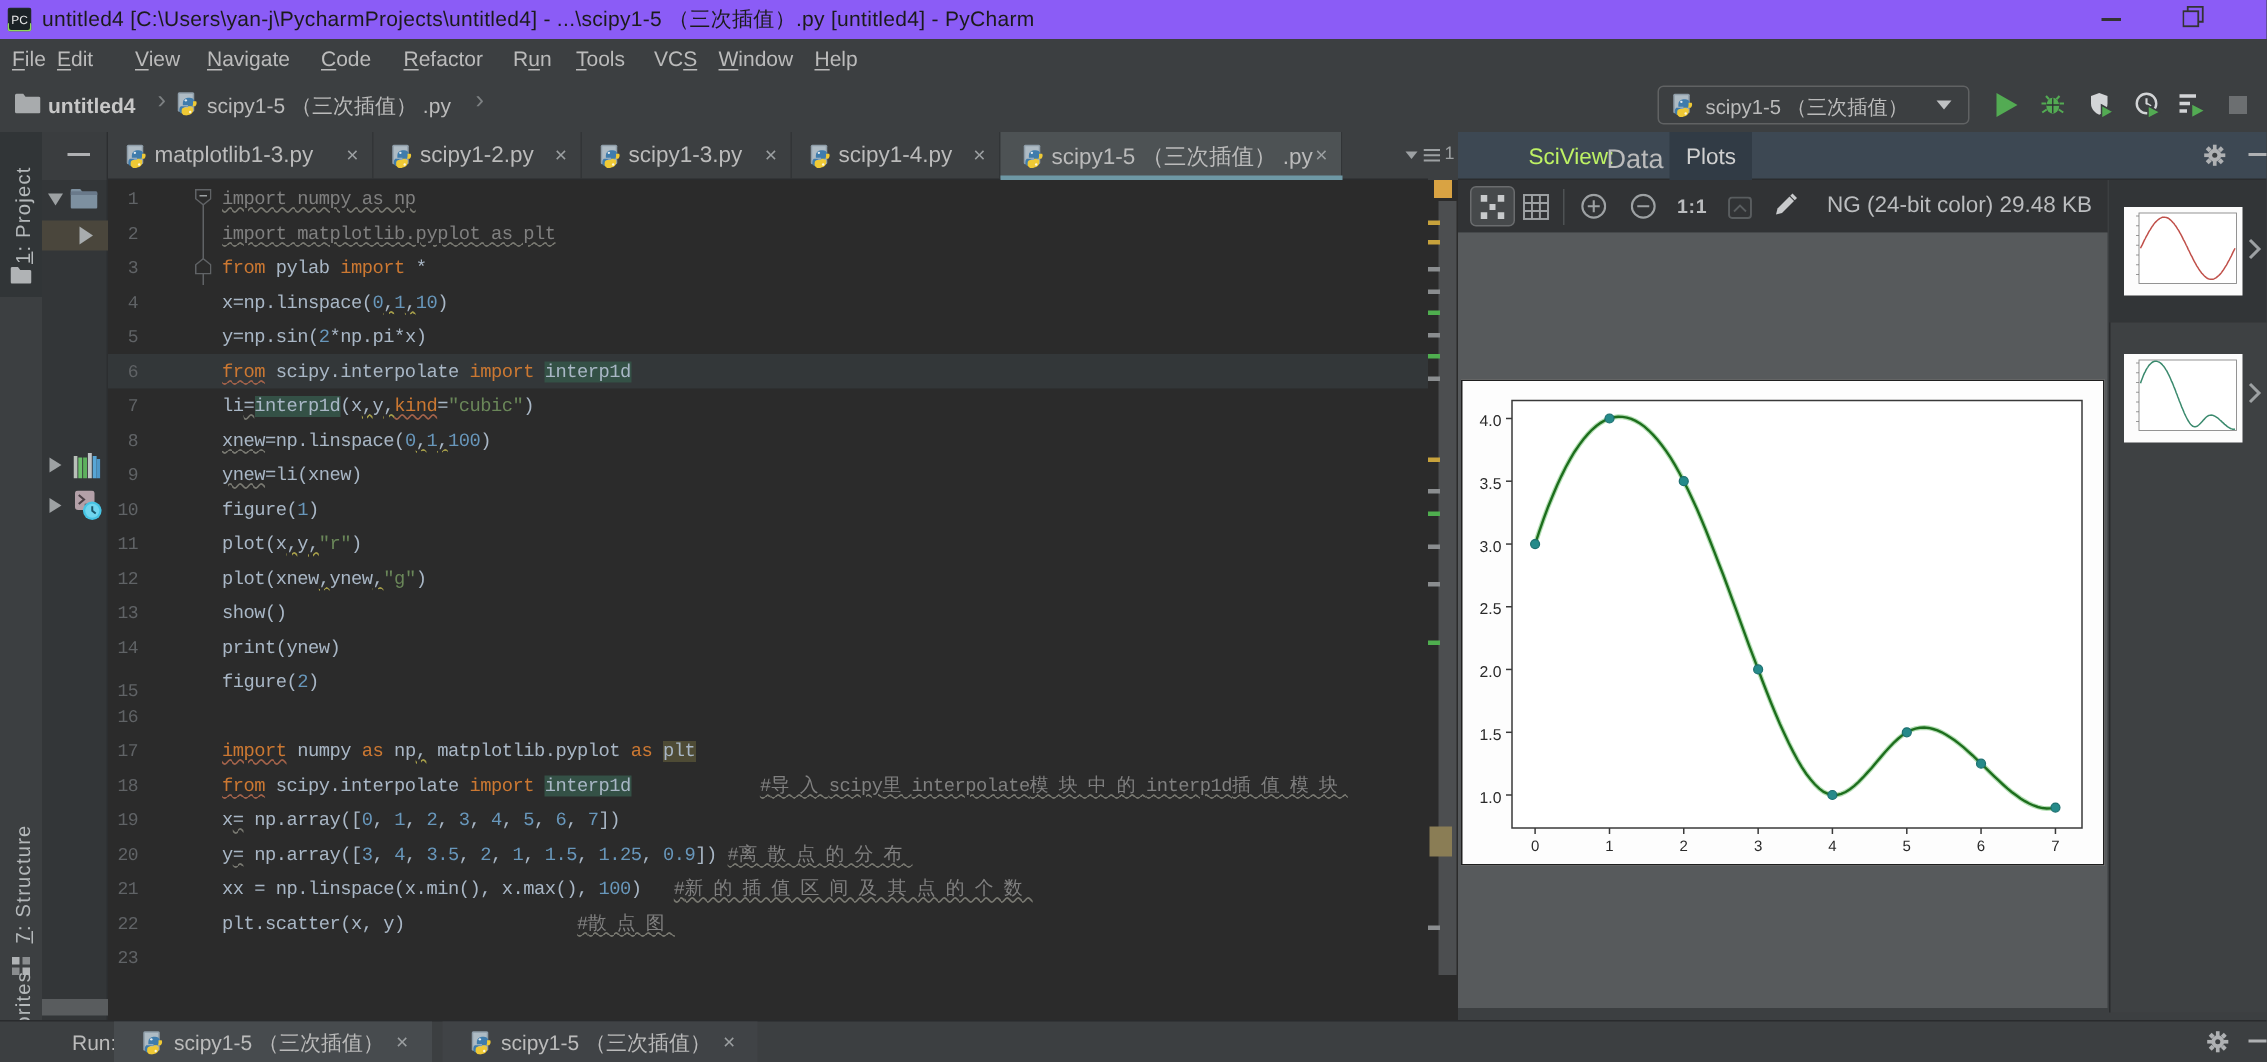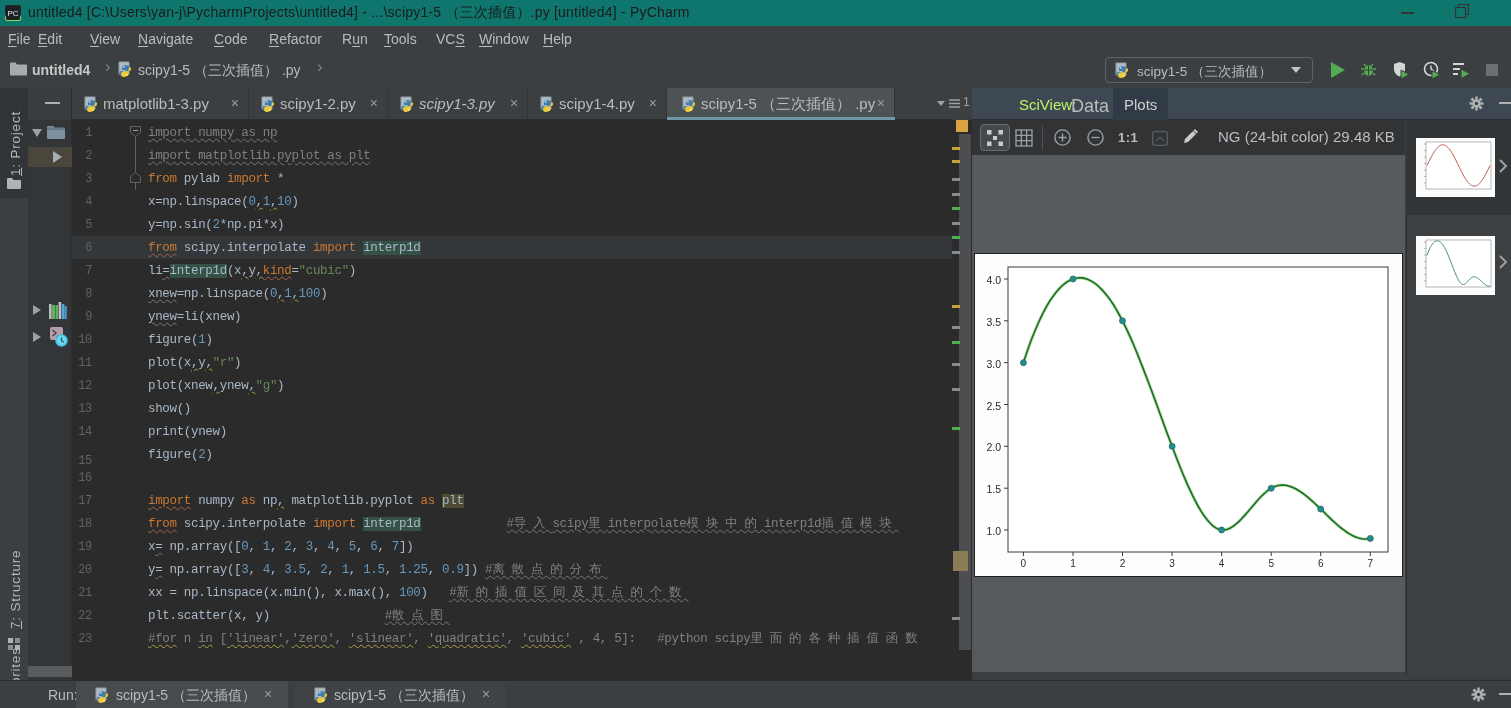--- a/index.html
+++ b/index.html
@@ -1,16 +1,16 @@
 <!DOCTYPE html>
 <html><head><meta charset="utf-8"><style>
 *{margin:0;padding:0;box-sizing:border-box}
 html,body{width:1511px;height:708px;overflow:hidden;background:#3c3f41;font-family:"Liberation Sans",sans-serif}
 .abs{position:absolute}
-#titlebar{position:absolute;left:0;top:0;width:1511px;height:26px;background:#0f766e;color:#1b1b1b}
+#titlebar{position:absolute;left:0;top:0;width:1511px;height:26px;background:#8b5cf6;color:#1b1b1b}
 #titlebar .t{position:absolute;left:28px;top:4px;font-size:14px;letter-spacing:.2px}
 #menubar{position:absolute;left:0;top:26px;width:1511px;height:26px;background:#3c3f41;color:#bbbbbb;font-size:14px}
 #menubar span{position:absolute;top:5px}
 #menubar u{text-decoration-thickness:1px;text-underline-offset:2px}
 #toolbar{position:absolute;left:0;top:52px;width:1511px;height:36px;background:#3c3f41;color:#bbbbbb;font-size:14px}
 #stripeL{position:absolute;left:0;top:88px;width:28px;height:592px;background:#3c3f41}
 .vlab{position:absolute;color:#b4b8ba;font-size:13.5px;letter-spacing:0.8px;white-space:nowrap;transform:rotate(-90deg);transform-origin:0 0}
 #projpanel{position:absolute;left:28px;top:88px;width:44px;height:592px;background:#333638;border-right:1px solid #2c2e30}
 #tabbar{position:absolute;left:72px;top:88px;width:880px;height:32px;background:#3c3f41;border-bottom:1px solid #2a2c2e}
 .tab{position:absolute;top:0;height:31px;border-right:1px solid #323537;color:#bbbbbb;font-size:15px}
@@ -167,21 +167,21 @@
         <rect x="1.5" y="0.5" width="11" height="13" rx="1" fill="#8e9da8"></rect>
         <rect x="2.5" y="1.5" width="9" height="11" fill="#aebbc4"></rect>
         <path d="M8.2 4.2 a3.4 3.4 0 0 0 -3.3 3.3 v1.6 h3.4 v0.8 h-4.8 a3.2 3.2 0 0 0 0 4.6 h1.5 v-1.9 a2.4 2.4 0 0 1 2.4-2.4 h3 a2.2 2.2 0 0 0 2.2-2.2 v-1.5 a3.4 3.4 0 0 0 -3.3-2.3 z" fill="#3f7cac"></path>
         <circle cx="6.9" cy="5.9" r="0.8" fill="#dfe9ef"></circle>
         <path d="M8.5 15.6 a3.4 3.4 0 0 0 3.3-3.3 v-1.6 h-3.4 v-0.8 h4.8 a3.2 3.2 0 0 0 0.6-3.4 h-2.1 v1.7 a2.4 2.4 0 0 1 -2.4 2.4 h-3 a2.2 2.2 0 0 0 -2.2 2.2 v1.5 a3.4 3.4 0 0 0 3.3 1.9 z" fill="#efc935"></path>
         <circle cx="9.8" cy="13.7" r="0.8" fill="#fdf6dc"></circle>
       </svg>
 <span class="lb" style="left:31px">scipy1-2.py</span>
 <span class="tabx" style="right:9px">×</span>
 </div>
-<div class="tab" style="left:316px;width:140px;font-style:italic;">
+<div class="tab" style="left:316px;width:140px;">
 <svg class="abs ti" style="left:11px;top:8px" width="16" height="16" viewBox="0 0 16 16">
         <rect x="1.5" y="0.5" width="11" height="13" rx="1" fill="#8e9da8"></rect>
         <rect x="2.5" y="1.5" width="9" height="11" fill="#aebbc4"></rect>
         <path d="M8.2 4.2 a3.4 3.4 0 0 0 -3.3 3.3 v1.6 h3.4 v0.8 h-4.8 a3.2 3.2 0 0 0 0 4.6 h1.5 v-1.9 a2.4 2.4 0 0 1 2.4-2.4 h3 a2.2 2.2 0 0 0 2.2-2.2 v-1.5 a3.4 3.4 0 0 0 -3.3-2.3 z" fill="#3f7cac"></path>
         <circle cx="6.9" cy="5.9" r="0.8" fill="#dfe9ef"></circle>
         <path d="M8.5 15.6 a3.4 3.4 0 0 0 3.3-3.3 v-1.6 h-3.4 v-0.8 h4.8 a3.2 3.2 0 0 0 0.6-3.4 h-2.1 v1.7 a2.4 2.4 0 0 1 -2.4 2.4 h-3 a2.2 2.2 0 0 0 -2.2 2.2 v1.5 a3.4 3.4 0 0 0 3.3 1.9 z" fill="#efc935"></path>
         <circle cx="9.8" cy="13.7" r="0.8" fill="#fdf6dc"></circle>
       </svg>
 <span class="lb" style="left:31px">scipy1-3.py</span>
 <span class="tabx" style="right:9px">×</span>
@@ -266,21 +266,20 @@
 <div class="cl" style="top:392.5px"><span class="kw wor">from</span> scipy.interpolate <span class="kw">import</span> <span class="hlg">interp1d</span>            <span class="cm wgr">#<span class="cj">导入</span>scipy<span class="cj">里</span>interpolate<span class="cj">模块中的</span>interp1d<span class="cj">插值模块</span></span></div>
 <div class="ln" style="top:415.5px">19</div>
 <div class="cl" style="top:415.5px">x<span class="wgr">=</span> np.array([<span class="nm">0</span>, <span class="nm">1</span>, <span class="nm">2</span>, <span class="nm">3</span>, <span class="nm">4</span>, <span class="nm">5</span>, <span class="nm">6</span>, <span class="nm">7</span>])</div>
 <div class="ln" style="top:438.5px">20</div>
 <div class="cl" style="top:438.5px">y<span class="wgr">=</span> np.array([<span class="nm">3</span>, <span class="nm">4</span>, <span class="nm">3.5</span>, <span class="nm">2</span>, <span class="nm">1</span>, <span class="nm">1.5</span>, <span class="nm">1.25</span>, <span class="nm">0.9</span>]) <span class="cm wgr">#<span class="cj">离散点的分布</span></span></div>
 <div class="ln" style="top:461.5px">21</div>
 <div class="cl" style="top:461.5px">xx = np.linspace(x.min(), x.max(), <span class="nm">100</span>)   <span class="cm wgr">#<span class="cj">新的插值区间及其点的个数</span></span></div>
 <div class="ln" style="top:484.5px">22</div>
 <div class="cl" style="top:484.5px">plt.scatter(x, y)                <span class="cm wgr">#<span class="cj">散点图</span></span></div>
 <div class="ln" style="top:507.5px">23</div>
-<div class="cl" style="top:507.5px"><span class="cm"><span class="wyl">#for</span> n <span class="wyl">in</span> [<span class="wyl">'linear'</span>,<span class="wyl">'zero'</span>, <span class="wyl">'slinear'</span>, <span class="wyl">'quadratic'</span>, <span class="wyl">'cubic'</span> , 4, 5]:   #python scipy<span class="cj">里面的各种插值函数</span></span></div>
 </div>
 <div class="abs" style="left:952px;top:120px;width:20px;height:560px;background:#2b2b2b"></div>
 <div class="abs" style="left:959px;top:134px;width:12px;height:516px;background:#585b5d;opacity:.75"></div>
 <div class="abs" style="left:956px;top:120px;width:12px;height:12px;background:#d9a343"></div>
 <div class="abs" style="left:952px;top:147px;width:8px;height:3px;background:#c7a23c"></div>
 <div class="abs" style="left:952px;top:160px;width:8px;height:3px;background:#c7a23c"></div>
 <div class="abs" style="left:952px;top:178px;width:8px;height:3px;background:#8a8d8f"></div>
 <div class="abs" style="left:952px;top:193px;width:8px;height:3px;background:#8a8d8f"></div>
 <div class="abs" style="left:952px;top:207px;width:8px;height:3px;background:#4fae4f"></div>
 <div class="abs" style="left:952px;top:222px;width:8px;height:3px;background:#8a8d8f"></div>

